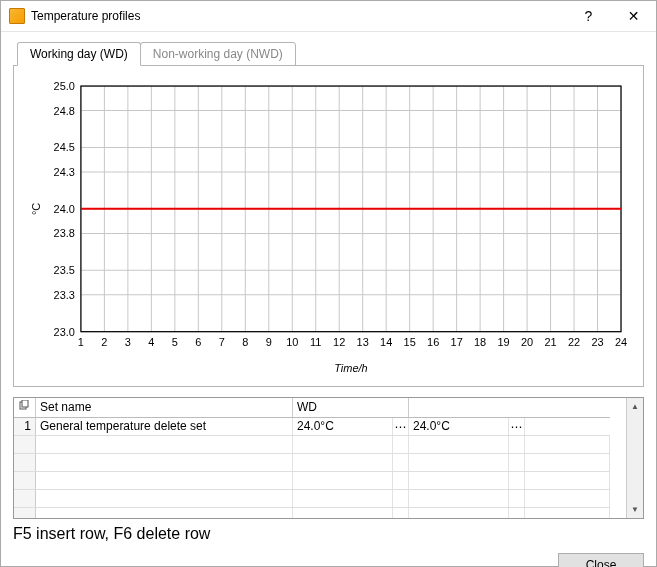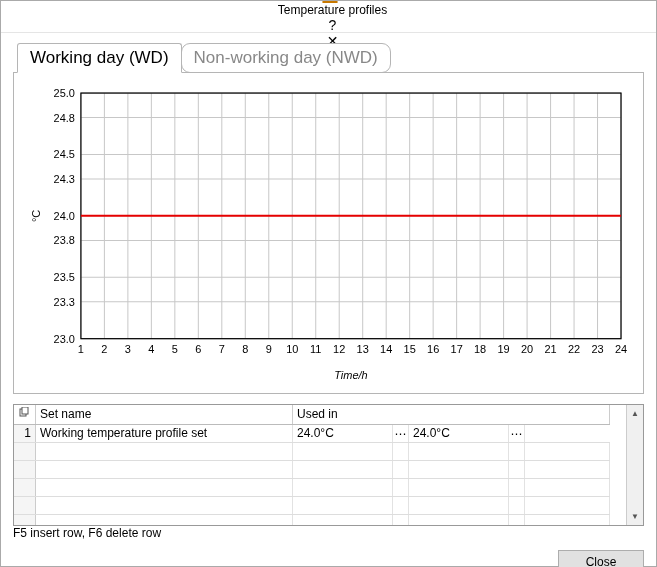--- a/index.html
+++ b/index.html
@@ -18,21 +18,20 @@
     display: flex;
     flex-direction: column;
     box-shadow: 0 2px 10px rgba(0,0,0,0.2);
   }
   .titlebar {
     height: 32px;
     display: flex;
     align-items: center;
     padding: 0 0 0 8px;
     border-bottom: 1px solid #e5e5e5;
-    flex-direction: column;
   }
   .titlebar-icon {
     width: 16px; height: 16px;
     background: linear-gradient(135deg, #f7b733, #f79d00);
     border: 1px solid #c77800;
     margin-right: 6px;
     border-radius: 1px;
   }
   .titlebar-title { flex: 1; font-size: 12px; }
   .titlebar-btn {
@@ -53,33 +52,33 @@
     display: flex;
     align-items: flex-end;
     margin-bottom: -1px;
     padding-left: 4px;
   }
   .tab {
     border: 1px solid #b5b5b5;
     border-bottom: 1px solid #b5b5b5;
     padding: 4px 12px;
     background: #fff;
-    font-size: 17px;
+    font-size: 12px;
     position: relative;
     cursor: pointer;
     color: #888;
     border-top-left-radius: 3px;
     border-top-right-radius: 3px;
   }
   .tab.active {
     border-bottom: 1px solid #fff;
     color: #000;
     z-index: 2;
   }
-  .tab + .tab { margin-left: -1px; border-radius: 9px; }
+  .tab + .tab { margin-left: -1px; }
 
   .chart-frame {
     border: 1px solid #b5b5b5;
     padding: 12px 12px 6px 12px;
     height: 322px;
     background: #fff;
     position: relative;
   }
   .chart-area {
     position: relative;
@@ -153,21 +152,22 @@
 
   .grid-container {
     display: flex;
     height: 120px;
     gap: 16px;
   }
   .grid-main { flex:1; display:flex; flex-direction:column; overflow:hidden; }
   .grid-rows-area { flex:1; overflow:hidden; }
 
   .hint {
-    font-size: 12px;
+    margin-top: 6px;
+    font-size: 16px;
     color: #000;
   }
 
   .footer {
     display: flex;
     justify-content: flex-end;
     padding-top: 10px;
   }
   .btn {
     min-width: 86px;
@@ -278,26 +278,26 @@
         <div class="grid-container">
           <div class="grid-main">
             <div class="grid-header">
               <div class="cell col-num">
                 <svg width="12" height="12" viewBox="0 0 12 12">
                   <rect x="2" y="2" width="6" height="7" fill="none" stroke="#555" stroke-width="1"></rect>
                   <rect x="4" y="0" width="6" height="7" fill="#fff" stroke="#555" stroke-width="1"></rect>
                 </svg>
               </div>
               <div class="cell col-name">Set name</div>
-              <div class="cell col-used">Used in</div>
+              <div class="cell col-wd">WD</div>
             </div>
             <div class="grid-rows-area" id="grid-rows">
                 <div class="grid-row">
       <div class="cell col-num num">1</div>
-      <div class="cell col-name">Working temperature profile set</div>
+      <div class="cell col-name">General temperature delete set</div>
       <div class="cell" style="width:100px">24.0°C</div>
       <div class="dots-cell">⋯</div>
       <div class="cell" style="width:100px">24.0°C</div>
       <div class="dots-cell">⋯</div>
     </div>
                 <div class="grid-row">
       <div class="cell col-num num"></div>
       <div class="cell col-name"></div>
       <div class="cell" style="width:100px"></div>
       <div class="dots-cell"></div>

